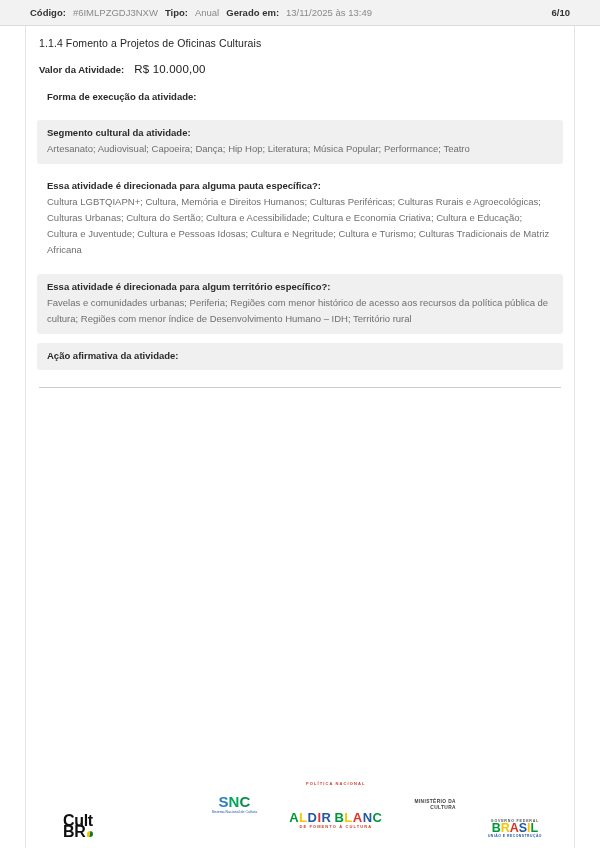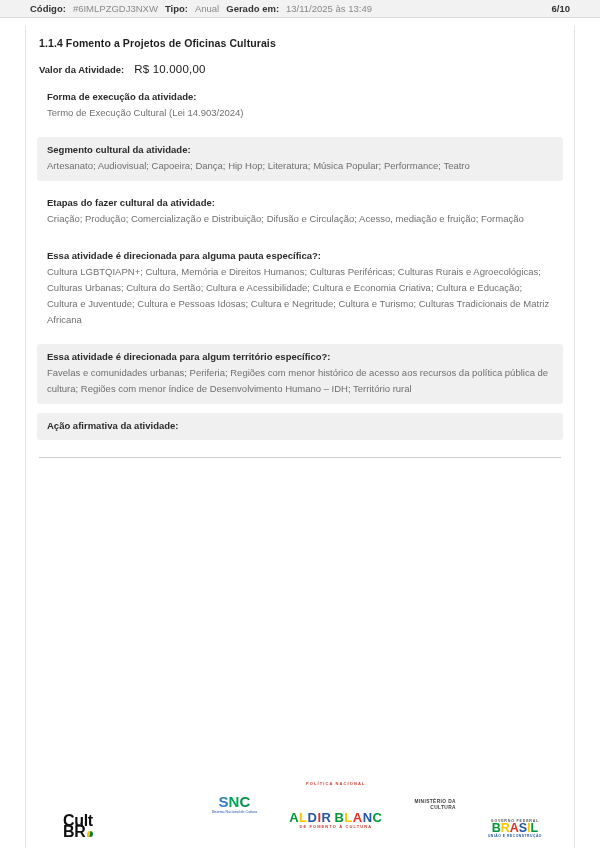--- a/index.html
+++ b/index.html
@@ -1,31 +1,31 @@
 <!DOCTYPE html>
 <html><head>
 <meta charset="utf-8">
 <style>
   * { margin:0; padding:0; box-sizing:border-box; }
   html,body { background:#ffffff; }
   body { font-family:"Liberation Sans","DejaVu Sans",sans-serif; }
   .page { position:relative; width:600px; height:848px; background:#ffffff; overflow:hidden; }
 
   
-  .topbar { position:absolute; top:0; left:0; right:0; height:18px; background:#f2f2f2;
+  .topbar { position:absolute; top:0; left:0; right:0; height:26px; background:#f2f2f2;
             border-bottom:1px solid #dcdcdc; display:flex; align-items:center;
             justify-content:space-between; padding:0 30px; font-size:9.5px; }
   .topbar .meta { display:flex; align-items:center; gap:7px; white-space:nowrap; }
   .b { font-weight:bold; color:#333333; }
   .g { color:#8a8a8a; }
 
   
   .card { position:absolute; top:26px; left:25px; width:550px; bottom:0; background:#ffffff;
           border-left:1px solid #e4e4e4; border-right:1px solid #e4e4e4; padding:8px 11px 0 11px; }
-  .title { font-size:10.5px; font-weight:bold; color:#1f1f1f; margin:3px 0 0 2px; letter-spacing:.1px; }
+  .title { font-size:10.5px; font-weight:normal; color:#1f1f1f; margin:3px 0 0 2px; letter-spacing:.1px; }
   .valor { margin:14px 0 0 2px; display:flex; align-items:baseline; gap:10px; }
   .vlabel { font-size:9.5px; font-weight:bold; color:#2a2a2a; }
   .vvalue { font-size:11.5px; color:#1a1a1a; letter-spacing:.2px; }
 
   .field { margin-top:9px; padding:6px 10px 7px 10px; border-radius:3px; }
   .field.hl { background:#f0f0f0; }
   .flabel { font-size:9.5px; font-weight:bold; color:#2a2a2a; line-height:14px; }
   .fvalue { font-size:9.5px; color:#6f6f6f; line-height:16px; margin-top:1px; }
 
   .divider { margin:17px 2px 0 2px; border:none; border-top:1px solid #cccccc; height:0; }
@@ -78,32 +78,27 @@
   <main class="card">
     <h1 class="title">1.1.4 Fomento a Projetos de Oficinas Culturais</h1>
 
     <div class="valor">
       <span class="vlabel">Valor da Atividade:</span>
       <span class="vvalue">R$ 10.000,00</span>
     </div>
 
     <section class="field">
       <div class="flabel">Forma de execução da atividade:</div>
-      <div class="fvalue">Termo de Execução Cultural (Lei 14.903/2024)</div>
     </section>
 
     <section class="field hl">
       <div class="flabel">Segmento cultural da atividade:</div>
       <div class="fvalue">Artesanato; Audiovisual; Capoeira; Dança; Hip Hop; Literatura; Música Popular; Performance; Teatro</div>
     </section>
 
-    <section class="field">
-      <div class="flabel">Etapas do fazer cultural da atividade:</div>
-      <div class="fvalue">Criação; Produção; Comercialização e Distribuição; Difusão e Circulação; Acesso, mediação e fruição; Formação</div>
-    </section>
 
     <section class="field">
       <div class="flabel">Essa atividade é direcionada para alguma pauta específica?:</div>
       <div class="fvalue">Cultura LGBTQIAPN+; Cultura, Memória e Direitos Humanos; Culturas Periféricas; Culturas Rurais e Agroecológicas; Culturas Urbanas; Cultura do Sertão; Cultura e Acessibilidade; Cultura e Economia Criativa; Cultura e Educação; Cultura e Juventude; Cultura e Pessoas Idosas; Cultura e Negritude; Cultura e Turismo; Culturas Tradicionais de Matriz Africana</div>
     </section>
 
     <section class="field hl">
       <div class="flabel">Essa atividade é direcionada para algum território específico?:</div>
       <div class="fvalue">Favelas e comunidades urbanas; Periferia; Regiões com menor histórico de acesso aos recursos da política pública de cultura; Regiões com menor índice de Desenvolvimento Humano – IDH; Território rural</div>
     </section>

